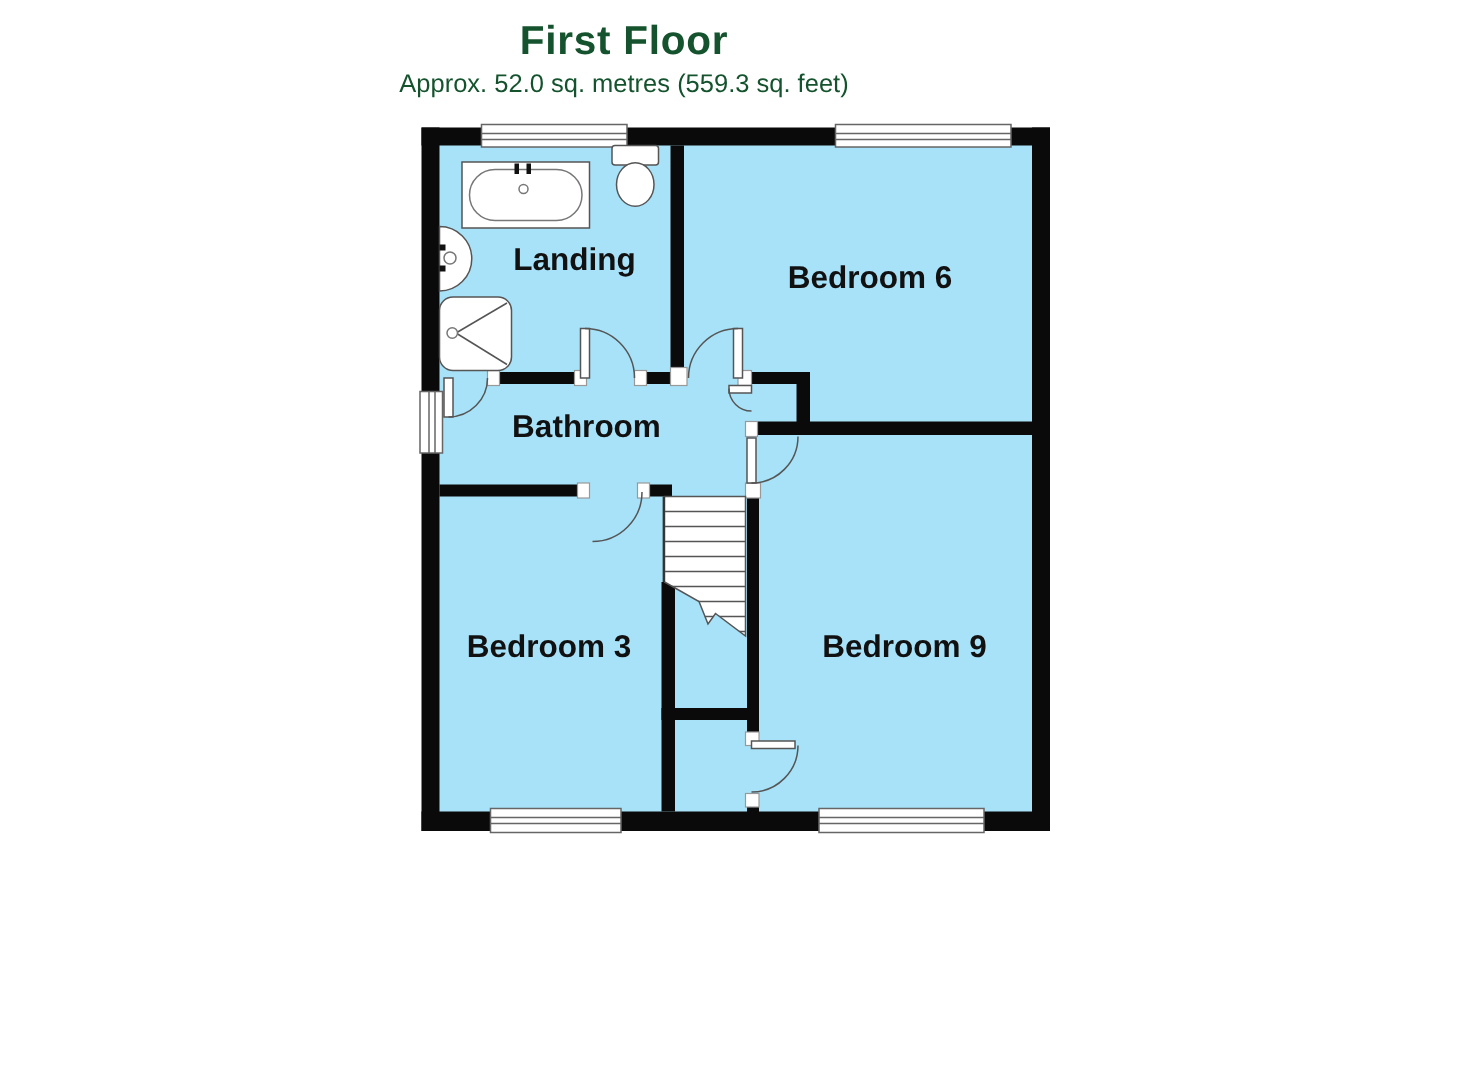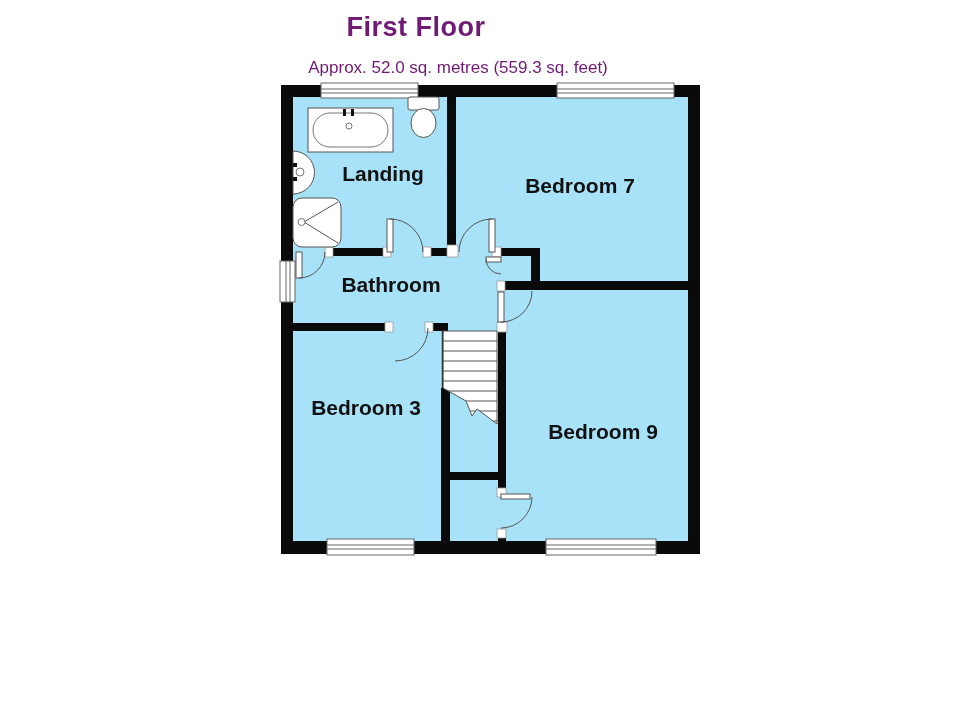--- a/index.html
+++ b/index.html
@@ -4,23 +4,23 @@
 <style>
   html,body{margin:0;padding:0;background:#ffffff;}
   #stage{
     position:relative;
     width:980px;height:712px;
     background:#ffffff;
     font-family:"Liberation Sans", sans-serif;
     overflow:hidden;
   }
   #plan-svg{position:absolute;left:0;top:0;}
-  .hdr{position:absolute;left:0;width:832px;text-align:center;color:#701a75;}
+  .hdr{position:absolute;left:0;width:832px;text-align:center;color:#14532d;}
   #title{top:12px;font-size:27px;font-weight:700;letter-spacing:0.5px;}
-  #subtitle{top:58px;font-size:17px;font-weight:400;padding-left:42px;}
+  #subtitle{top:46px;font-size:17px;font-weight:400;}
   .room-label{
     position:absolute;
     transform:translateX(-50%);
     font-size:21px;font-weight:700;color:#111;
     white-space:nowrap;
   }
 </style>
 </head>
 <body>
 
@@ -154,18 +154,18 @@
       <path d="M390,219 A33,33 0 0 1 423,252"></path>
       <path d="M492,219 A33,33 0 0 0 459,252"></path>
       <path d="M486,259 A15,15 0 0 0 501,274"></path>
       <path d="M532,291 A31,31 0 0 1 501,322"></path>
       <path d="M532,497 A31,31 0 0 1 501,528"></path>
       <path d="M428,328 A33,33 0 0 1 395,361"></path>
     </g>
   </svg>
 
   <div class="room-label" style="left:383px;top:162px;">Landing</div>
-  <div class="room-label" style="left:580px;top:174px;">Bedroom 7</div>
+  <div class="room-label" style="left:580px;top:174px;">Bedroom 6</div>
   <div class="room-label" style="left:391px;top:273px;">Bathroom</div>
-  <div class="room-label" style="left:366px;top:396px;">Bedroom 3</div>
+  <div class="room-label" style="left:366px;top:420px;">Bedroom 3</div>
   <div class="room-label" style="left:603px;top:420px;">Bedroom 9</div>
 
 </div>
 
 </body></html>

